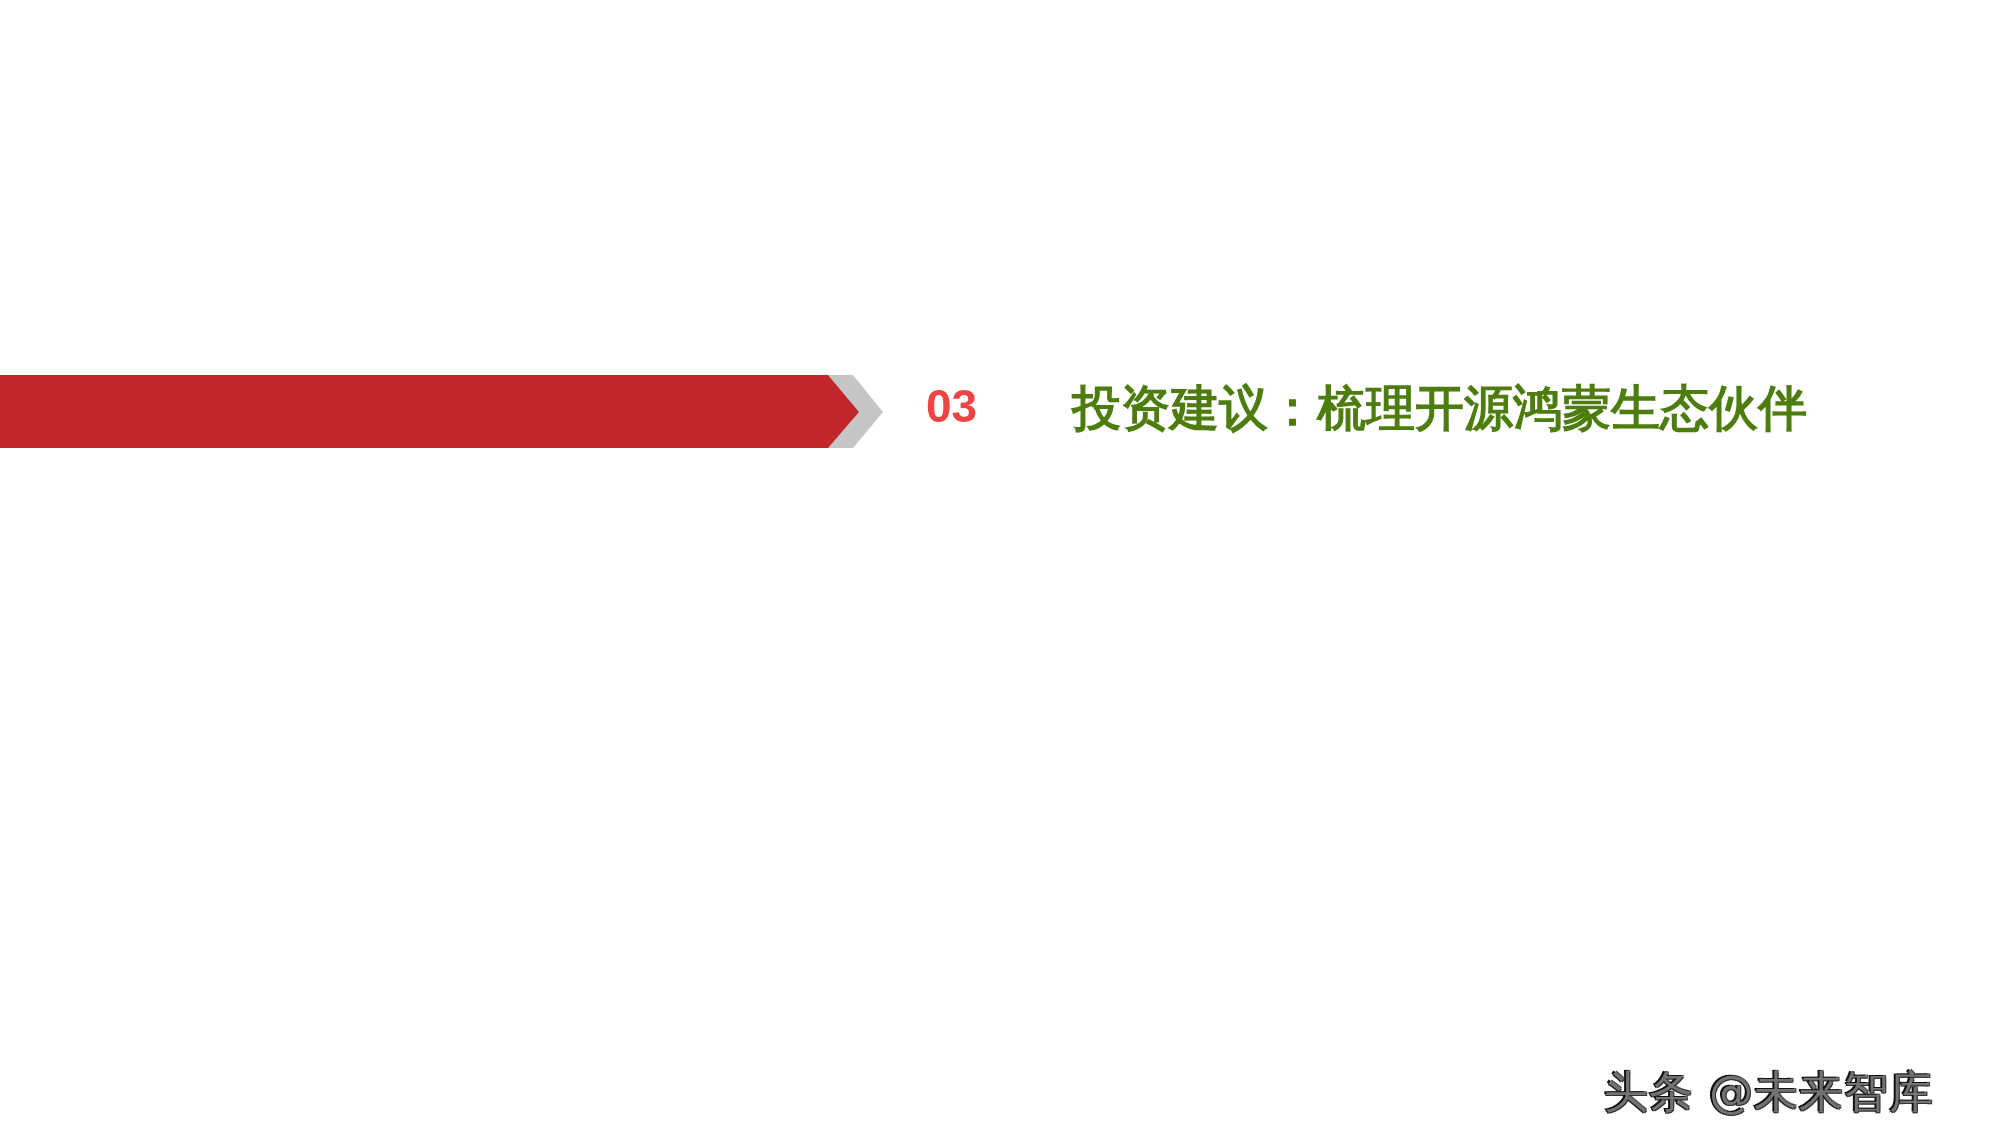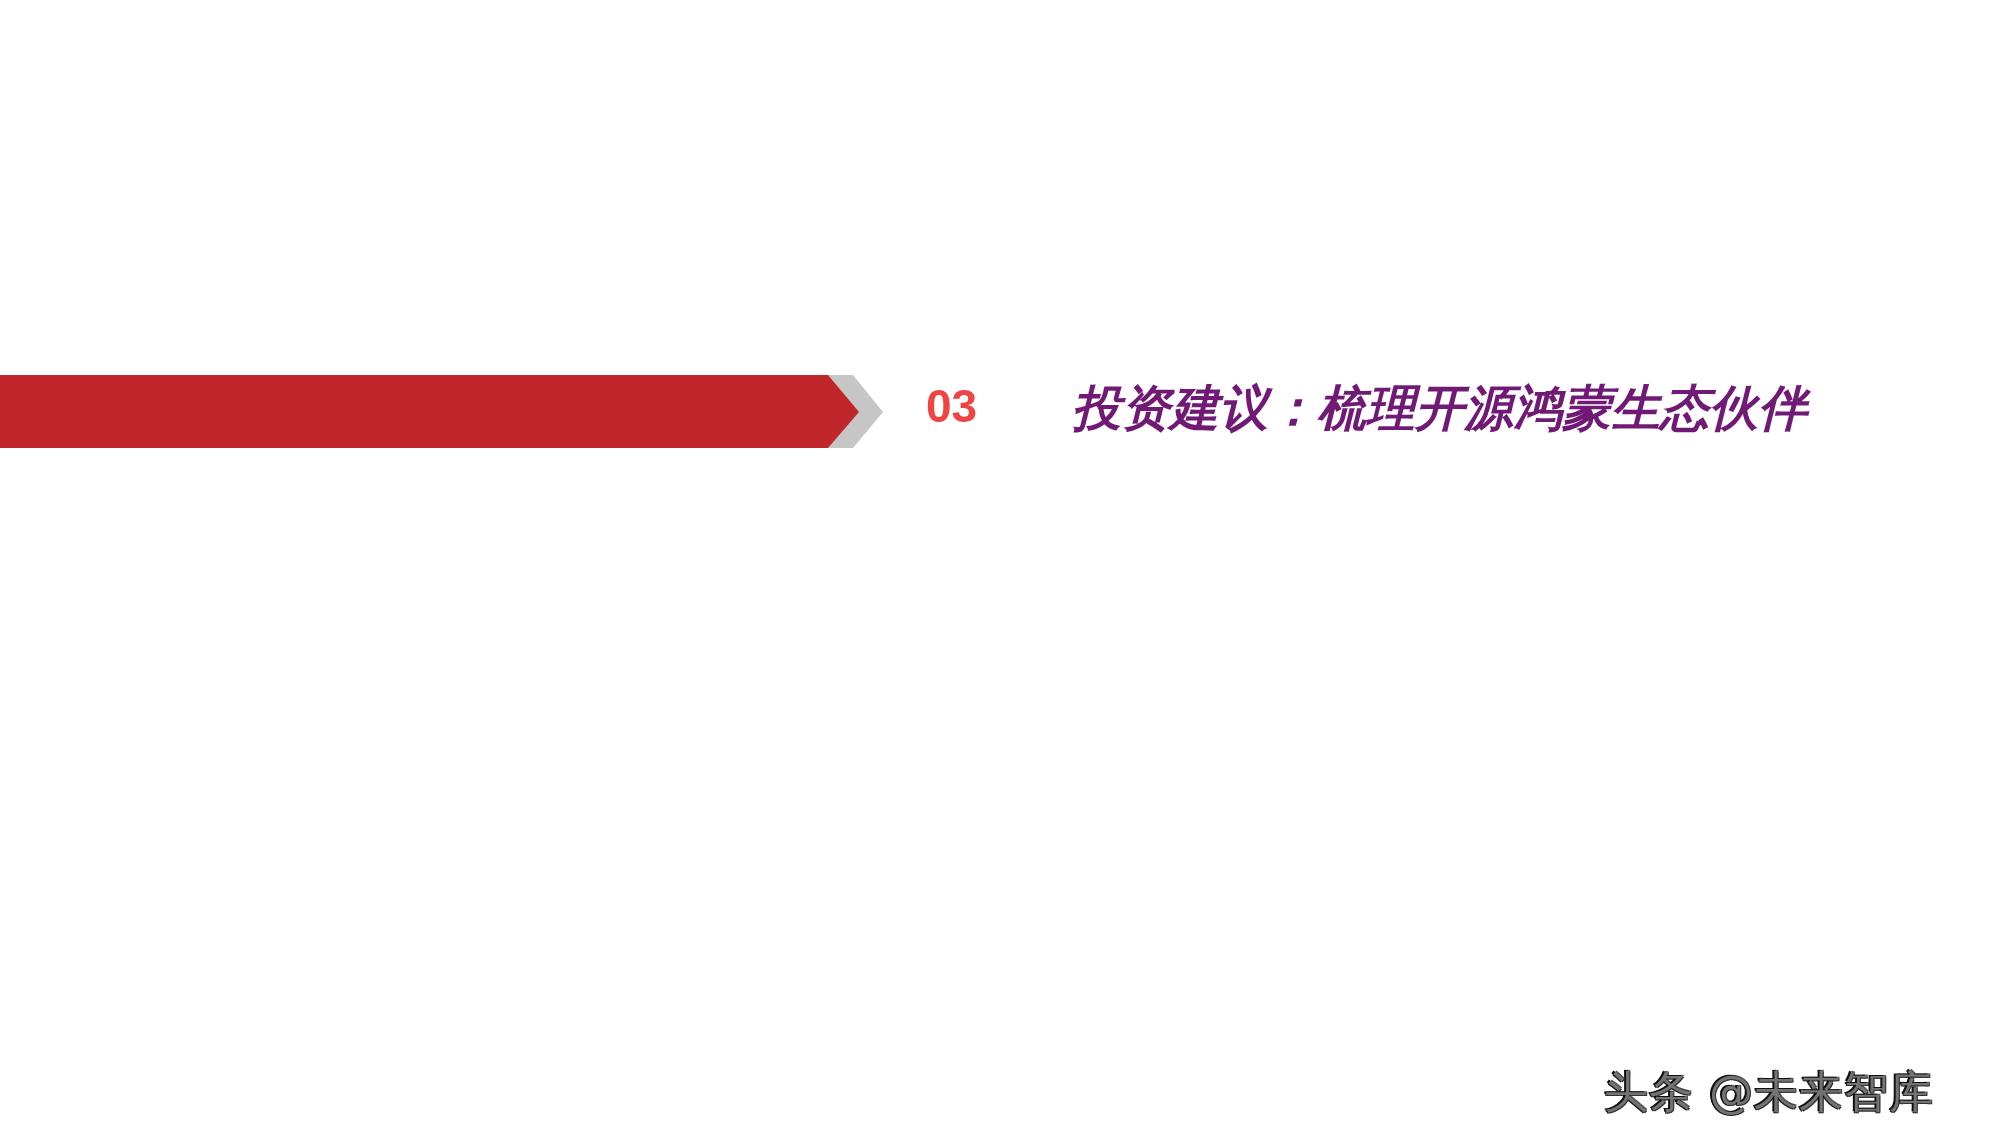--- a/index.html
+++ b/index.html
@@ -10,23 +10,22 @@
   }
   .banner { position: absolute; left: 0; top: 0; width: 2000px; height: 1125px; }
   .section-number {
     position: absolute; left: 926px; top: 380px;
     font-family: "Liberation Sans", sans-serif; font-weight: bold;
     font-size: 46px; line-height: 52px; color: #ef4444; letter-spacing: 0px;
   }
   .section-title {
     position: absolute; left: 1072px; top: 379px;
     font-family: "DejaVu Sans", sans-serif; font-weight: bold;
-    font-size: 49px; line-height: 60px; color: #701a75; white-space: nowrap;
+    font-size: 49px; line-height: 60px; color: #4d7c0f; white-space: nowrap;
     letter-spacing: 0px;
-    font-style: italic;
   }
   .watermark {
     position: absolute; left: 1604px; top: 1064px;
     font-family: "DejaVu Sans", sans-serif;
     font-size: 44px; line-height: 56px; color: #737373; white-space: nowrap;
     text-shadow: -2px -1px 0 #111, 1px 1px 0 #333, -1px 1px 0 #222, 1px -1px 0 #555;
     letter-spacing: 1px;
   }
 </style>
 </head>

